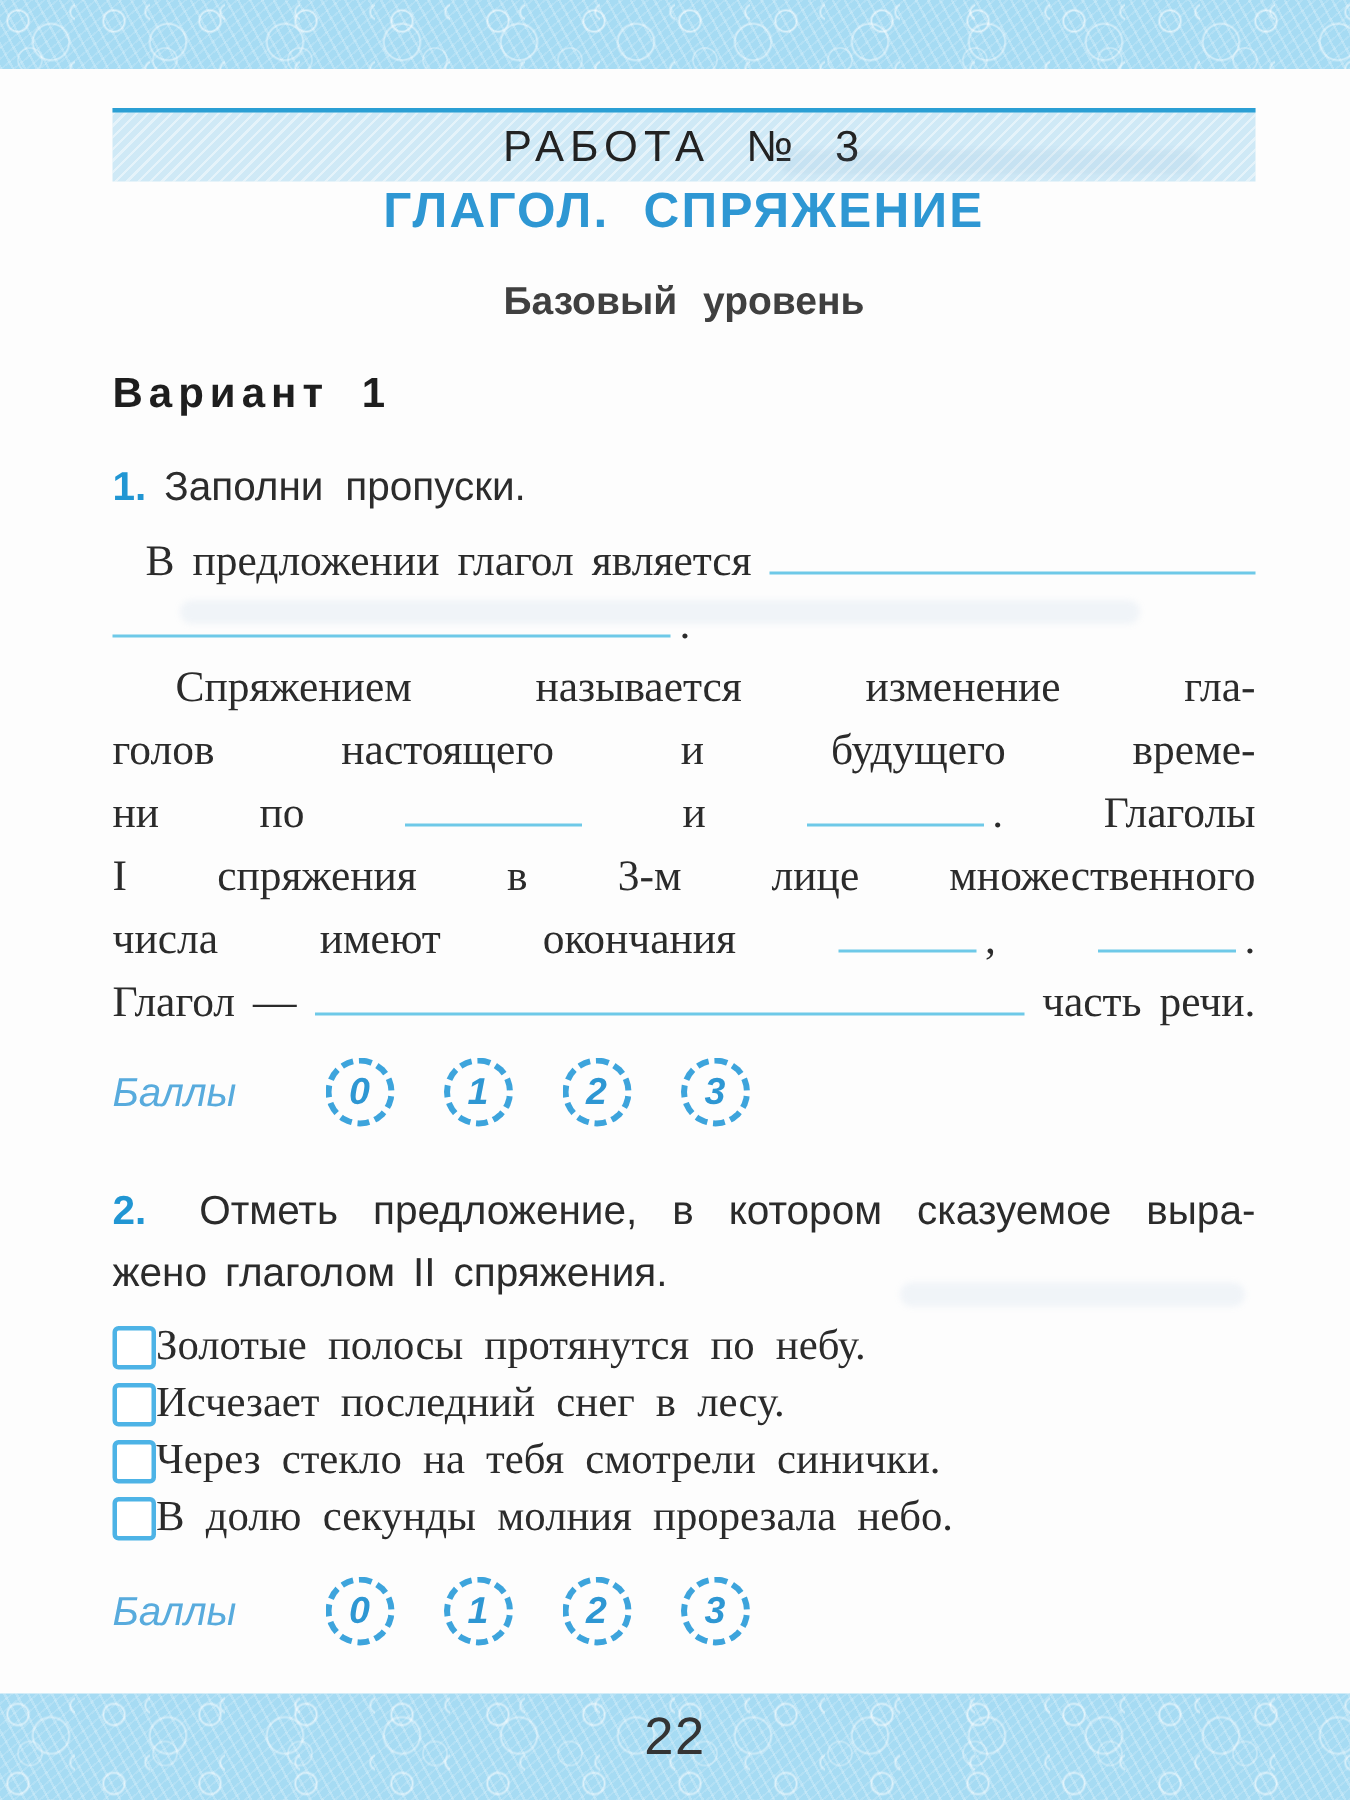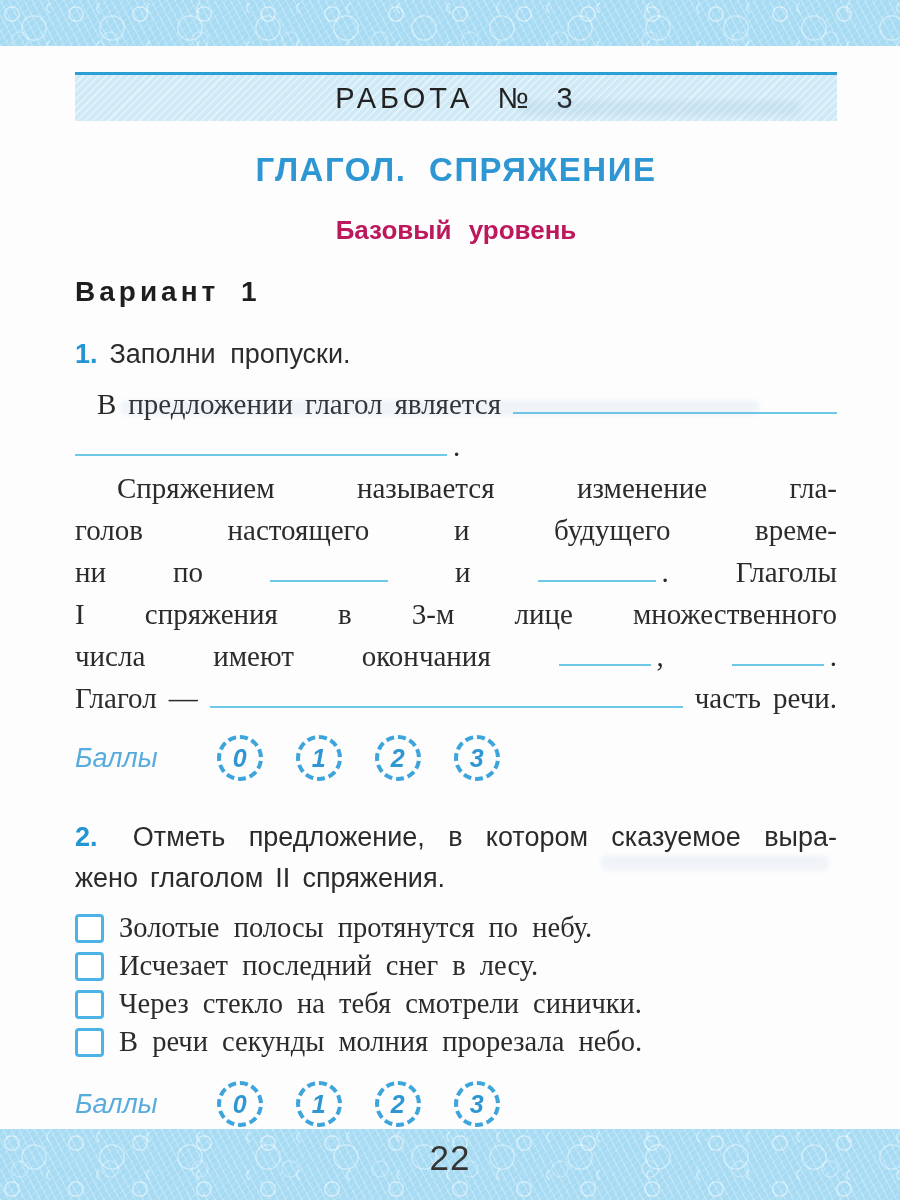--- a/index.html
+++ b/index.html
@@ -41,28 +41,28 @@
     margin:26px 63px 0 75px;
     height:46px;line-height:46px;
     border-top:3px solid #2b9fd4;
     background-color:#cfe9f6;
     background-image:repeating-linear-gradient(135deg, rgba(255,255,255,.45) 0 1.6px, rgba(255,255,255,0) 1.6px 5.5px);
     text-align:center;
     font-family:"Liberation Sans", sans-serif;
     font-size:29px;color:#222;letter-spacing:4px;word-spacing:12px;
   }
   .doc-title{
-    margin-top:30px;text-align:center;
+    text-align:center;
     font-family:"Liberation Sans", sans-serif;font-weight:bold;
     font-size:33px;color:#2e97d3;letter-spacing:1.5px;word-spacing:12px;
   }
   .doc-level{
     margin-top:26px;text-align:center;
     font-family:"Liberation Sans", sans-serif;font-weight:bold;
-    font-size:26px;color:#be185d;word-spacing:10px;
+    font-size:26px;color:#404040;word-spacing:10px;
   }
   .variant{
     margin-top:30px;
     font-family:"Liberation Sans", sans-serif;font-weight:bold;
     font-size:28px;color:#1e1e1e;letter-spacing:4px;word-spacing:10px;
   }
   .task-head{
     margin-top:26px;
     font-family:"Liberation Sans", sans-serif;
     font-size:27px;color:#2c2c2c;word-spacing:7px;line-height:41px;
@@ -95,21 +95,21 @@
   }
   .score-circle{
     width:38px;height:38px;border:4.5px dashed #3da4dc;border-radius:50%;
     display:flex;align-items:center;justify-content:center;
     font-family:"Liberation Sans", sans-serif;font-weight:bold;
     font-size:25px;color:#2e97d3;cursor:pointer;
   }
   
   .options{margin-top:10px;}
   .option{
-    display:flex;align-items:center;gap:15px;
+    display:flex;align-items:center;
     line-height:38px;font-size:28.5px;word-spacing:7px;
   }
   .checkbox{
     flex:0 0 auto;width:23px;height:23px;
     border:3.5px solid #4db3e6;border-radius:4px;background:#fff;
     cursor:pointer;
   }
   .score-row.second{margin-top:18px;}
   .task2-head{margin-top:34px;}
 </style>
@@ -243,21 +243,21 @@
         <div class="option">
           <span class="checkbox"></span>
           <span>Исчезает последний снег в лесу.</span>
         </div>
         <div class="option">
           <span class="checkbox"></span>
           <span>Через стекло на тебя смотрели синички.</span>
         </div>
         <div class="option">
           <span class="checkbox"></span>
-          <span>В речи секунды молния прорезала небо.</span>
+          <span>В долю секунды молния прорезала небо.</span>
         </div>
       </div>
 
     <div class="score-row second">
       <span class="score-label">Баллы</span>
       <span style="display:flex;gap:33px;">
           <span class="score-circle">0</span>
           <span class="score-circle">1</span>
           <span class="score-circle">2</span>
           <span class="score-circle">3</span>

